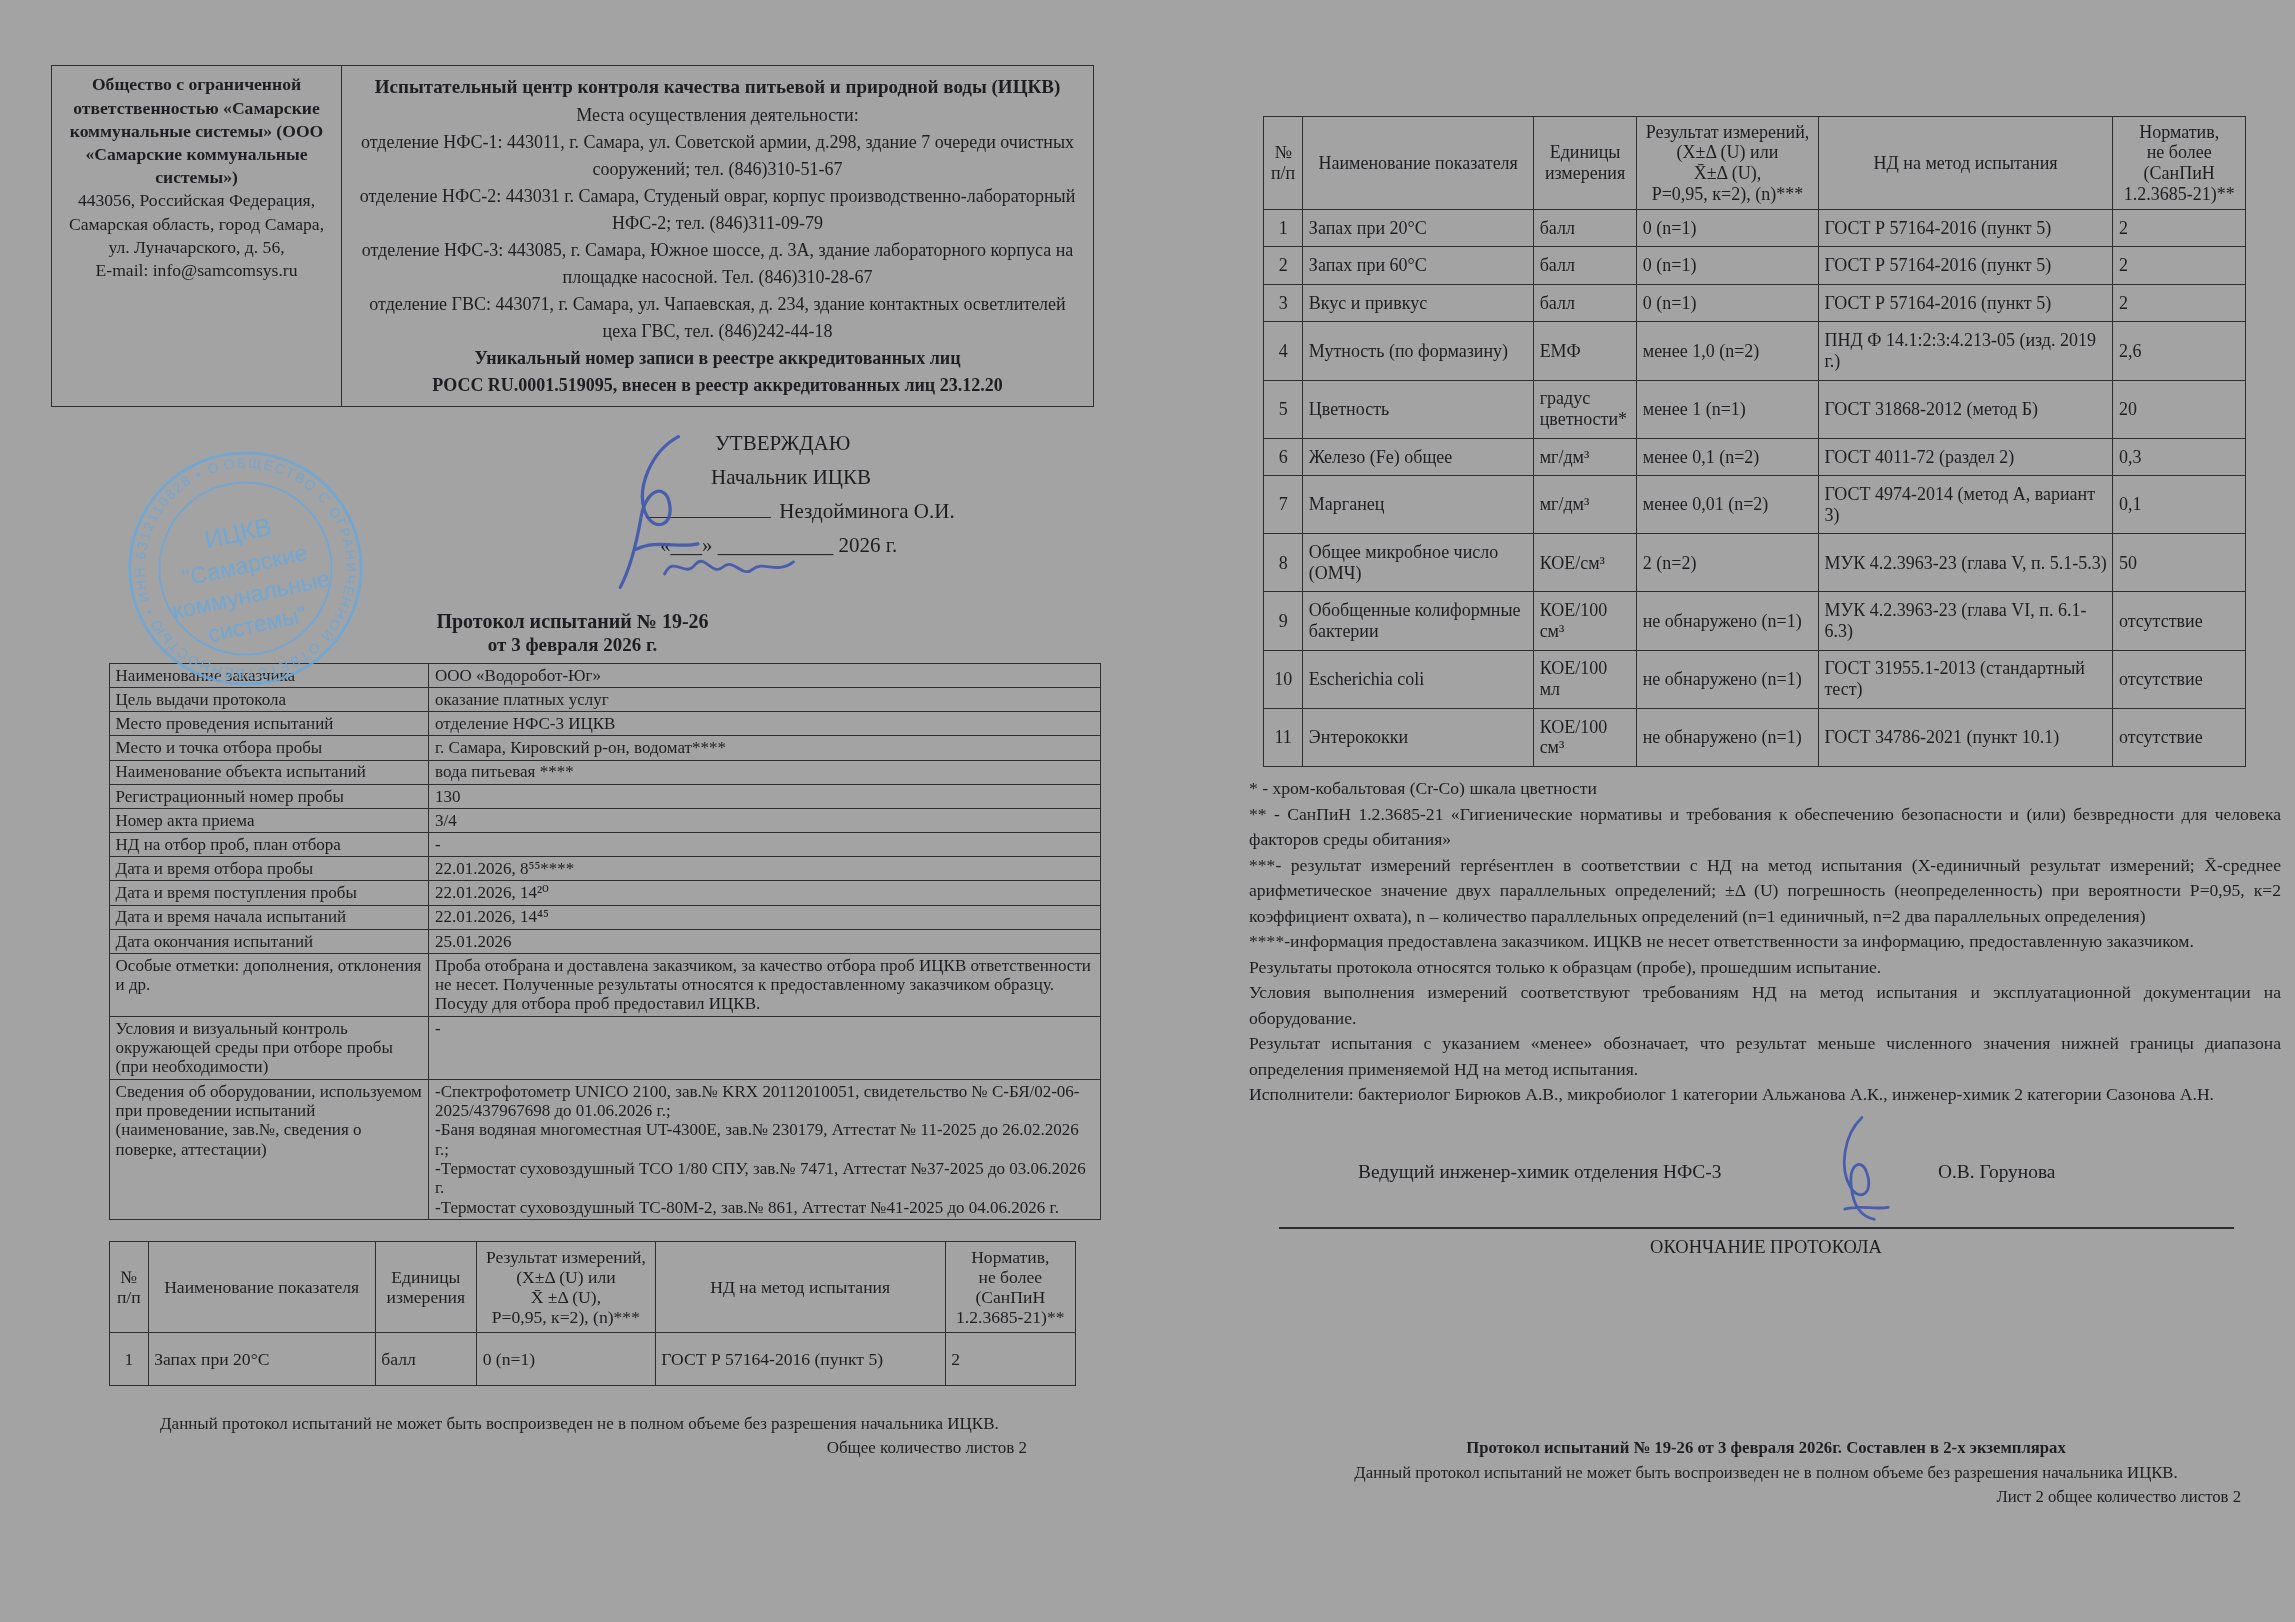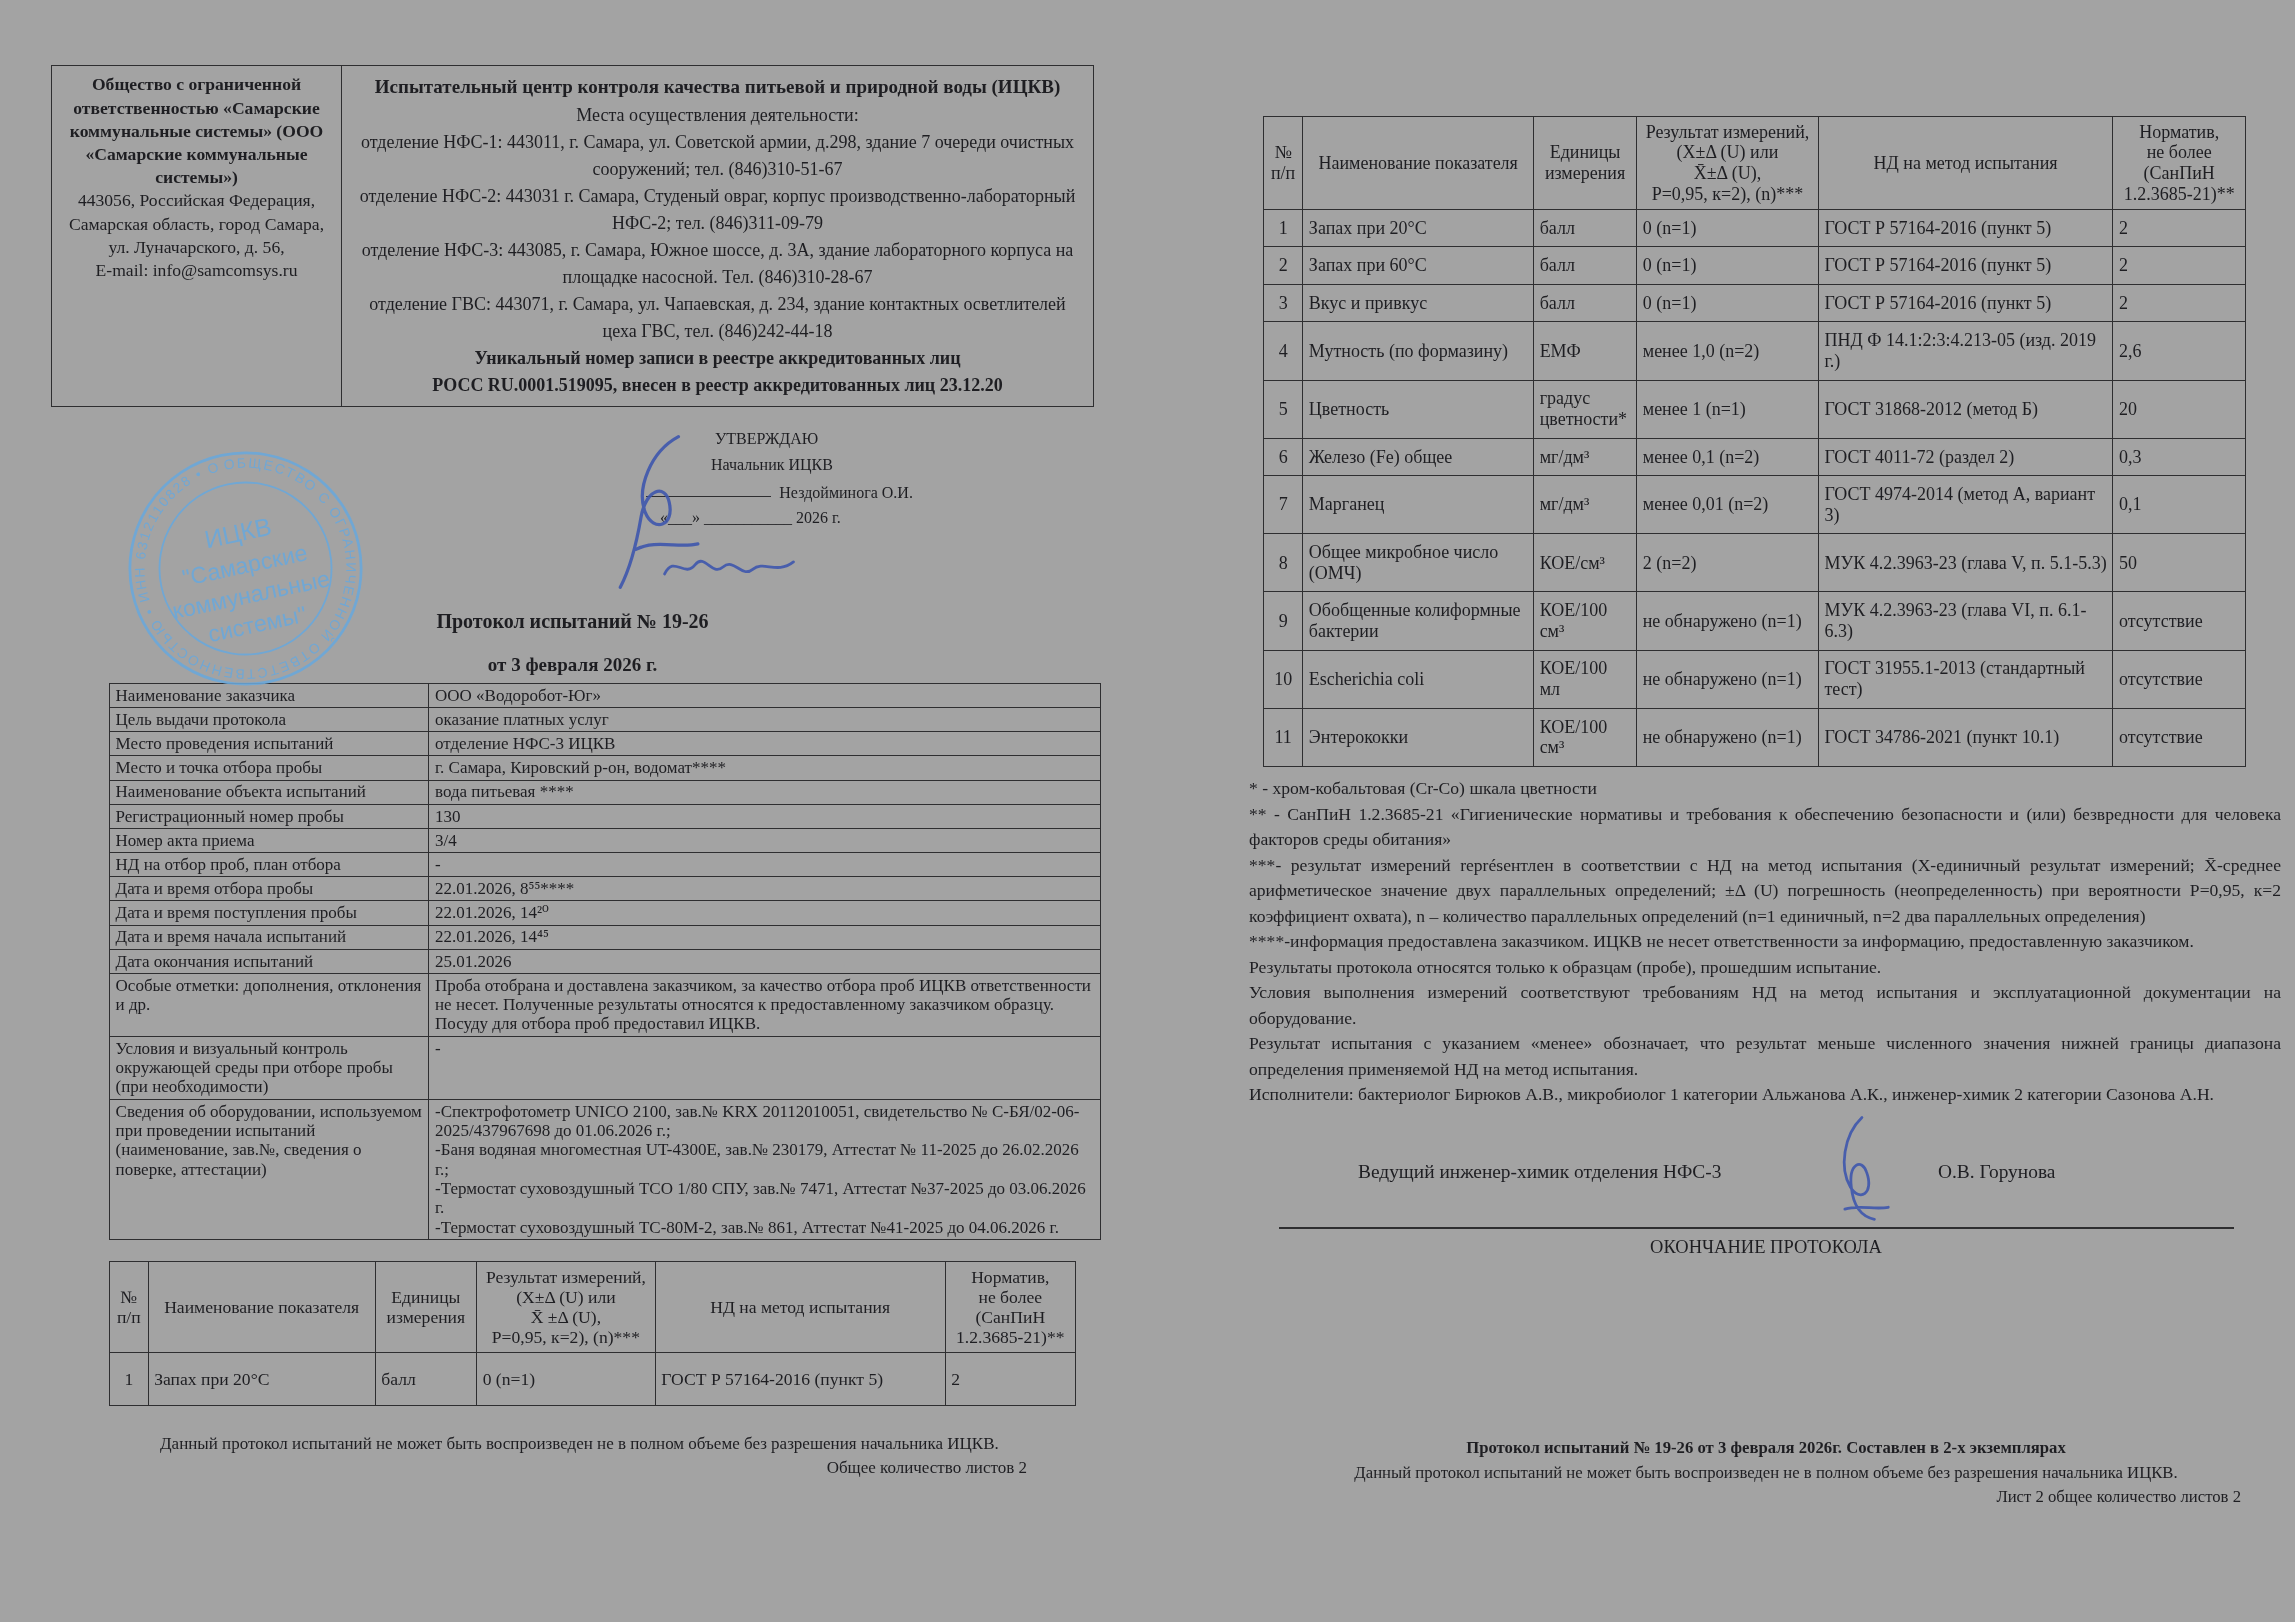--- a/index.html
+++ b/index.html
@@ -19,31 +19,31 @@
   .hdr .ctr{width:73%;text-align:center;font-size:18px;line-height:1.5;}
   .hdr .b{font-weight:bold;}
   .hdr p{margin:0;}
   .hdr .ctr .t{font-size:19px;}
 
   
   .mid{position:relative;height:194px;}
   .stamp{position:absolute;left:65px;top:32px;width:259px;height:259px;
          transform:rotate(-12deg);opacity:.88;z-index:2;}
   .approve{position:relative;margin-left:553px;width:435px;padding-top:18.5px;
-           font-size:16px;line-height:1.62;}
+           font-size:21px;line-height:1.62;}
   .ap1{padding-left:111px;}
   .ap2{padding-left:107px;}
   .ap3{padding-left:42px;}
   .sig-line{display:inline-block;width:125px;border-bottom:1.4px solid #2e2e30;height:18.5px;margin-right:8.3px;}
   .ap4{padding-left:56px;}
   .sig1{position:absolute;left:4.6px;top:25.4px;z-index:3;}
   .sigd{position:absolute;left:56px;top:139px;z-index:3;}
 
   .title1{margin-top:8.3px;text-align:center;font-weight:bold;font-size:20px;}
-  .title2{text-align:center;font-weight:bold;font-size:19px;margin-top:21px;}
+  .title2{text-align:center;font-weight:bold;font-size:19px;margin-top:1px;}
 
   
   .details{width:992px;margin:7.4px 0 0 58px;table-layout:fixed;font-size:17px;line-height:1.14;}
   .details td{padding:1.9px 5.6px;}
   .details .lbl{width:31%;}
   .email{text-decoration:underline;}
   .pre{white-space:pre-line;}
 
   
   .results{table-layout:fixed;font-size:17.6px;line-height:1.15;}

